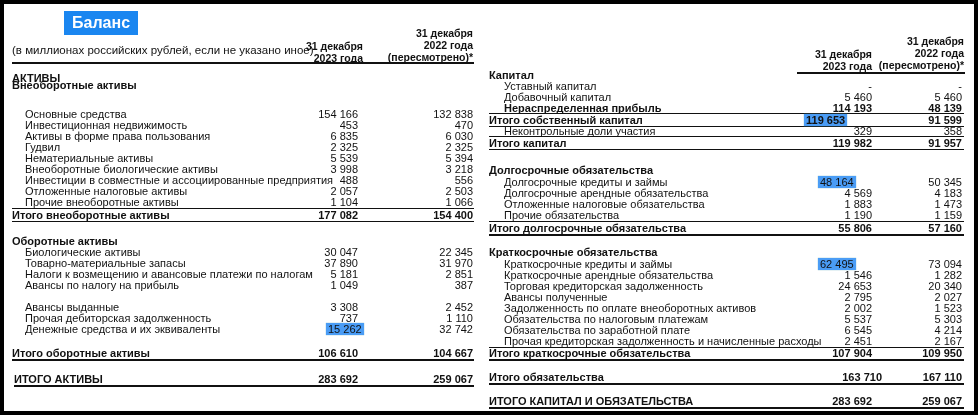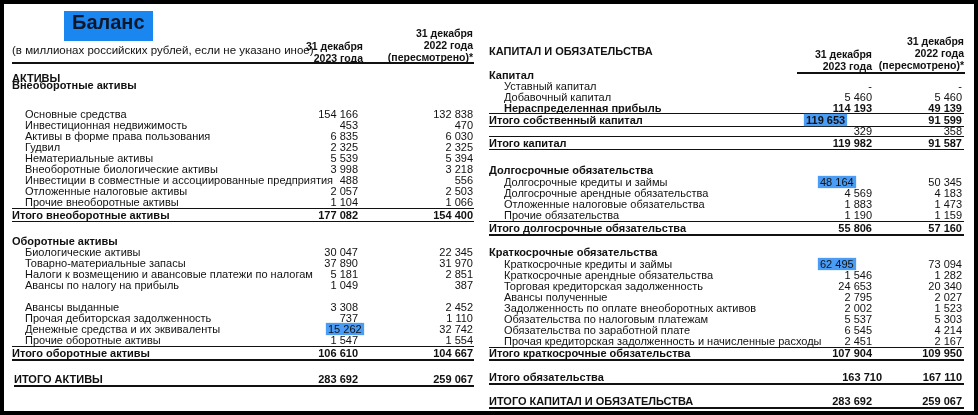--- a/index.html
+++ b/index.html
@@ -8,22 +8,22 @@
     font-family:"Liberation Sans", sans-serif; color:#111;
   }
   .page {
     position:absolute; left:4px; top:4px; width:970px; height:407px; background:#fff;
   }
   .panel { position:absolute; top:0; height:407px; }
   .panel.left { left:4px; width:474px; }
   .panel.right { left:483px; width:483px; }
 
   .badge {
-    position:absolute; left:56px; top:7px; background:#1a86f0; color:#0f172a;
-    font-weight:bold; font-size:20px; padding:3px 8px 10px 8px; line-height:17px;
+    position:absolute; left:56px; top:7px; background:#1a86f0; color:#ffffff;
+    font-weight:bold; font-size:16px; padding:3px 8px 4px 8px; line-height:17px;
   }
   .unit-note { position:absolute; left:4px; top:40px; font-size:11.5px; }
   .col-head {
     position:absolute; font-weight:bold; font-size:10.5px; text-align:right; line-height:12px;
   }
   .head-rule { position:absolute; height:2px; background:#111; }
 
   .row {
     position:absolute; left:0; right:0; height:12px; font-size:11px; line-height:12px;
   }
@@ -155,42 +155,34 @@
     <div class="row sub" style="top:308px;">
         <span class="lbl">Прочая дебиторская задолженность</span>
         <span class="v1">737</span>
         <span class="v2">1 110</span>
       </div>
     <div class="row sub" style="top:319px;">
         <span class="lbl">Денежные средства и их эквиваленты</span>
         <span class="v1" style="left:318px; width:auto;"><span class="hl">15 262</span></span>
         <span class="v2">32 742</span>
       </div>
-    <div class="row sub underlined" style="top:330px; left:4px; right:8px;">
-        <span class="lbl" style="left:13px">Прочие оборотные активы</span>
-        <span class="v1" style="left:266px">1 547</span>
-        <span class="v2" style="left:381px">1 554</span>
-      </div>
     <div class="row bold underlined" style="top:343px; left:4px; right:8px; border-bottom-width:2px;">
         <span class="lbl" style="left:0">Итого оборотные активы</span>
         <span class="v1" style="left:266px">106 610</span>
         <span class="v2" style="left:381px">104 667</span>
       </div>
 
     <div class="row grand bold" style="top:369px; left:6px; right:8px;">
         <span class="lbl">ИТОГО АКТИВЫ</span>
         <span class="v1" style="left:264px">283 692</span>
         <span class="v2" style="left:379px">259 067</span>
       </div>
   </div>
 
   <div class="panel right">
-    <div class="row bold" style="top:41px; font-size:11px;">
-      <span class="lbl" style="left:2px">КАПИТАЛ И ОБЯЗАТЕЛЬСТВА</span>
-    </div>
 
     <div class="col-head" style="left:305px; top:44px; width:80px;">
       <div>31 декабря</div>
       <div>2023 года</div>
     </div>
     <div class="col-head" style="left:390px; top:31px; width:87px;">
       <div>31 декабря</div>
       <div>2022 года</div>
       <div>(пересмотрено)*</div>
     </div>
@@ -205,35 +197,36 @@
         <span class="v2">-</span>
       </div>
     <div class="row sub" style="top:87px;">
         <span class="lbl">Добавочный капитал</span>
         <span class="v1">5 460</span>
         <span class="v2">5 460</span>
       </div>
     <div class="row sub" style="top:98px;font-weight:bold;">
         <span class="lbl">Нераспределенная прибыль</span>
         <span class="v1">114 193</span>
-        <span class="v2">49 139</span>
+        <span class="v2">48 139</span>
       </div>
     <div class="row total bold" style="top:109px; left:2px; right:6px;">
         <span class="lbl">Итого собственный капитал</span>
         <span class="v1" style="left:315px; width:auto;"><span class="hl">119 653</span></span>
         <span class="v2" style="left:393px">91 599</span>
       </div>
     <div class="row sub" style="top:121px;">
+        <span class="lbl">Неконтрольные доли участия</span>
         <span class="v1">329</span>
         <span class="v2">358</span>
       </div>
     <div class="row total bold" style="top:132px; left:2px; right:6px;">
         <span class="lbl">Итого капитал</span>
         <span class="v1" style="left:303px">119 982</span>
-        <span class="v2" style="left:393px">91 587</span>
+        <span class="v2" style="left:393px">91 957</span>
       </div>
 
     <div class="row h" style="top:160px;">
         <span class="lbl" style="left:2px">Долгосрочные обязательства</span>
       </div>
     <div class="row sub" style="top:172px;">
         <span class="lbl">Долгосрочные кредиты и займы</span>
         <span class="v1" style="left:331px; width:auto;"><span class="hl">48 164</span></span>
         <span class="v2">50 345</span>
       </div>

